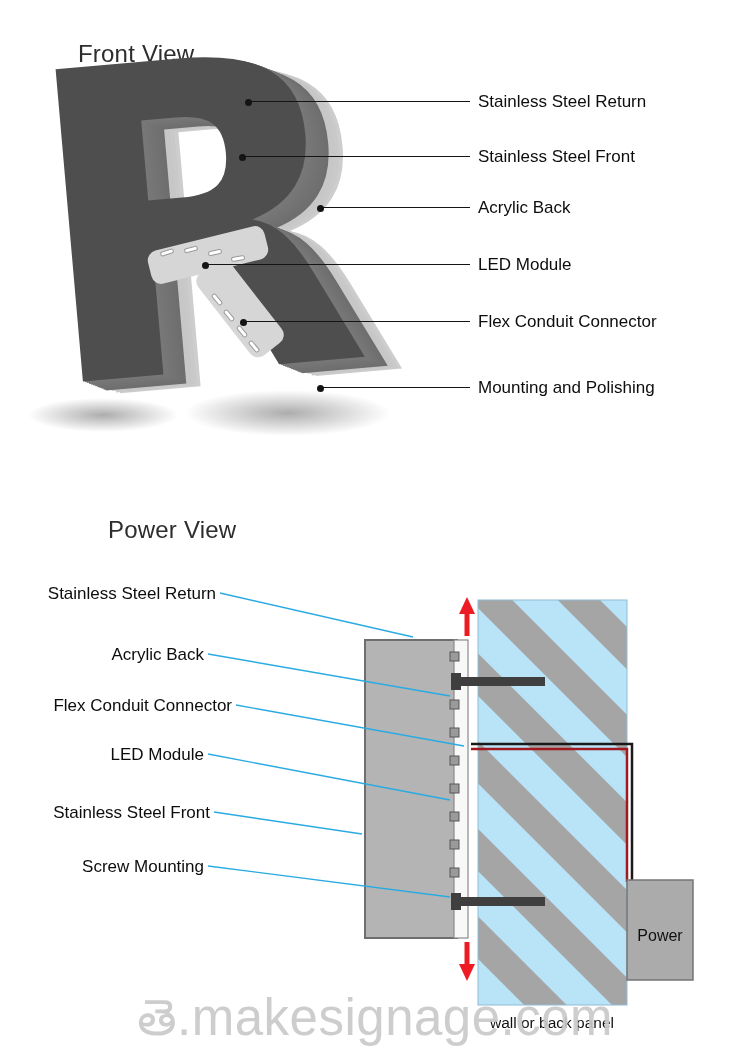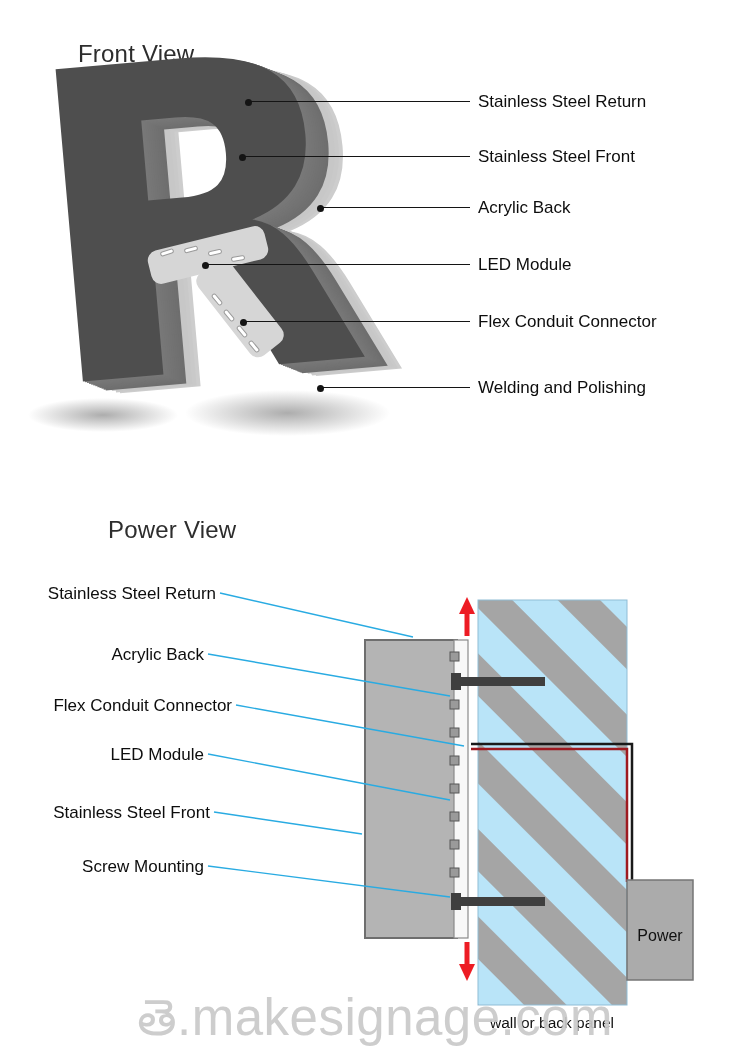--- a/index.html
+++ b/index.html
@@ -85,21 +85,21 @@
   <div class="fv-dot" style="left:202px;top:262px;"></div>
   <div class="fv-line" style="left:206px;top:264px;width:264px;"></div>
   <div class="fv-label" style="top:255px;">LED Module</div>
 
   <div class="fv-dot" style="left:240px;top:319px;"></div>
   <div class="fv-line" style="left:244px;top:321px;width:226px;"></div>
   <div class="fv-label" style="top:312px;">Flex Conduit Connector</div>
 
   <div class="fv-dot" style="left:317px;top:385px;"></div>
   <div class="fv-line" style="left:321px;top:387px;width:149px;"></div>
-  <div class="fv-label" style="top:378px;">Welding and Polishing</div>
+  <div class="fv-label" style="top:378px;">Mounting and Polishing</div>
 
   <div class="section-title" id="side-title">Power View</div>
 
   <svg id="sideview-svg" width="750" height="504" viewBox="0 560 750 504">
     <defs>
       <pattern id="hatch" width="62" height="62" patternUnits="userSpaceOnUse" patternTransform="rotate(45)">
         <rect width="62" height="62" fill="#b9e4f8"></rect>
         <rect width="62" height="30" fill="#a5a5a5"></rect>
       </pattern>
     </defs>

